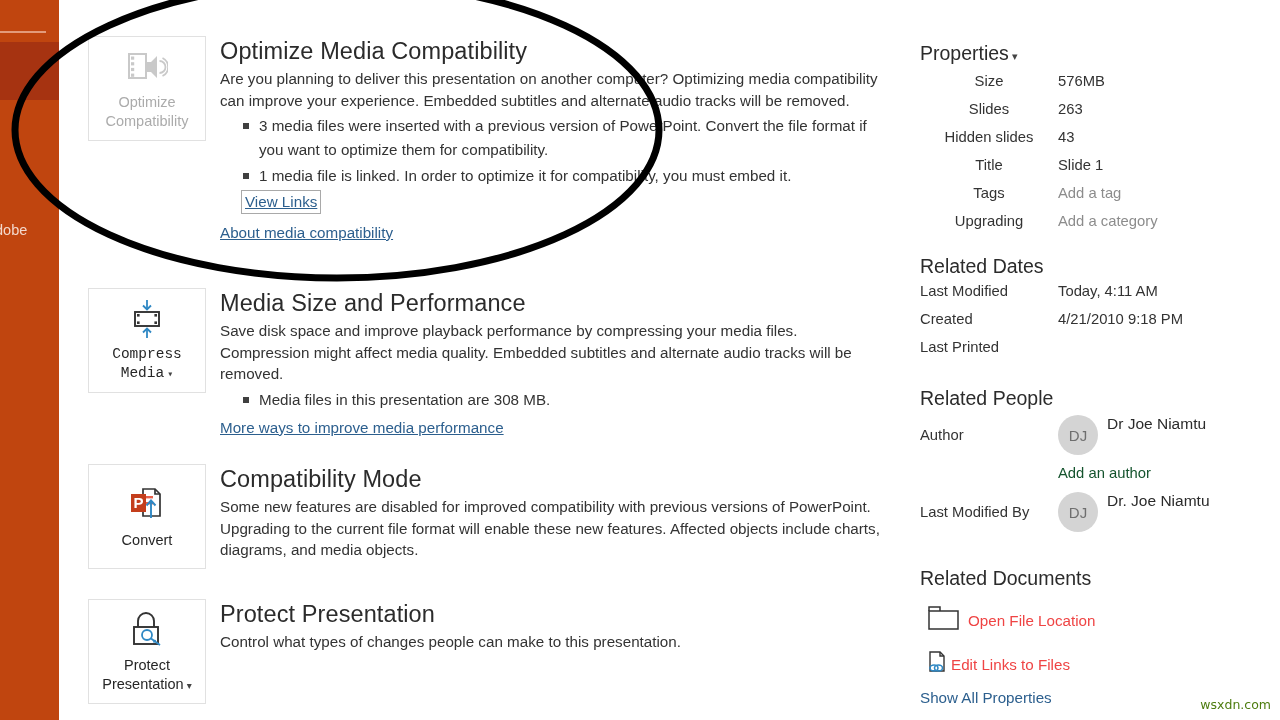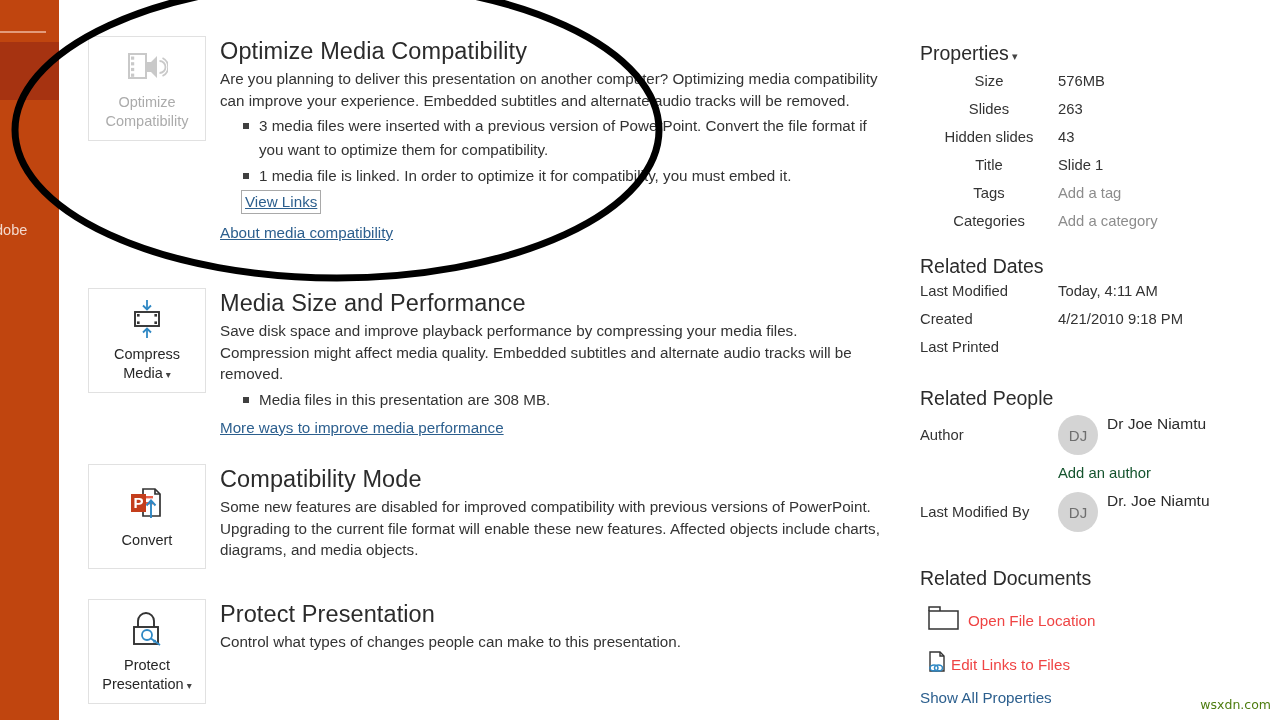--- a/index.html
+++ b/index.html
@@ -164,21 +164,21 @@
           <li>1 media file is linked. In order to optimize it for compatibility, you must embed it.</li>
         </ul>
         <span class="focusbox"><span class="link">View Links</span></span>
         <div style="margin-top:9px;">
           <span class="link">About media compatibility</span>
         </div>
       </div>
     </div>
 
     <div class="section" style="top:288px;">
-      <div class="btn" style="top:0; height:105px;">
+      <div class="btn" style="top:0; height:105px;font-family:Liberation Mono, monospace;">
         <span class="icon-wrap">
           <svg width="38" height="40" viewBox="0 0 38 40">
             <g fill="none" stroke="#2F88C4" stroke-width="1.8">
               <path d="M19 1 L19 10"></path>
                 <path d="M15 6.5 L19 10.5 L23 6.5"></path>
               <path d="M19 39 L19 30"></path>
                 <path d="M15 33.5 L19 29.5 L23 33.5"></path>
             </g>
             <g fill="none" stroke="#333" stroke-width="1.9">
               <rect x="7" y="13" width="24" height="14"></rect>
@@ -281,21 +281,21 @@
         </div>
         <div class="prop-row">
           <div class="prop-key">Title</div>
           <div class="prop-val">Slide 1</div>
         </div>
         <div class="prop-row">
           <div class="prop-key">Tags</div>
           <div class="prop-val placeholder">Add a tag</div>
         </div>
         <div class="prop-row">
-          <div class="prop-key">Categories</div>
+          <div class="prop-key">Upgrading</div>
           <div class="prop-val placeholder">Add a category</div>
         </div>
       </div>
     </div>
 
     <div style="position:absolute; top:253px; left:0; width:368px;">
       <div class="side-head">Related Dates</div>
       <div style="margin-top:4px;">
         <div class="prop-row">
           <div class="prop-key">Last Modified</div>

